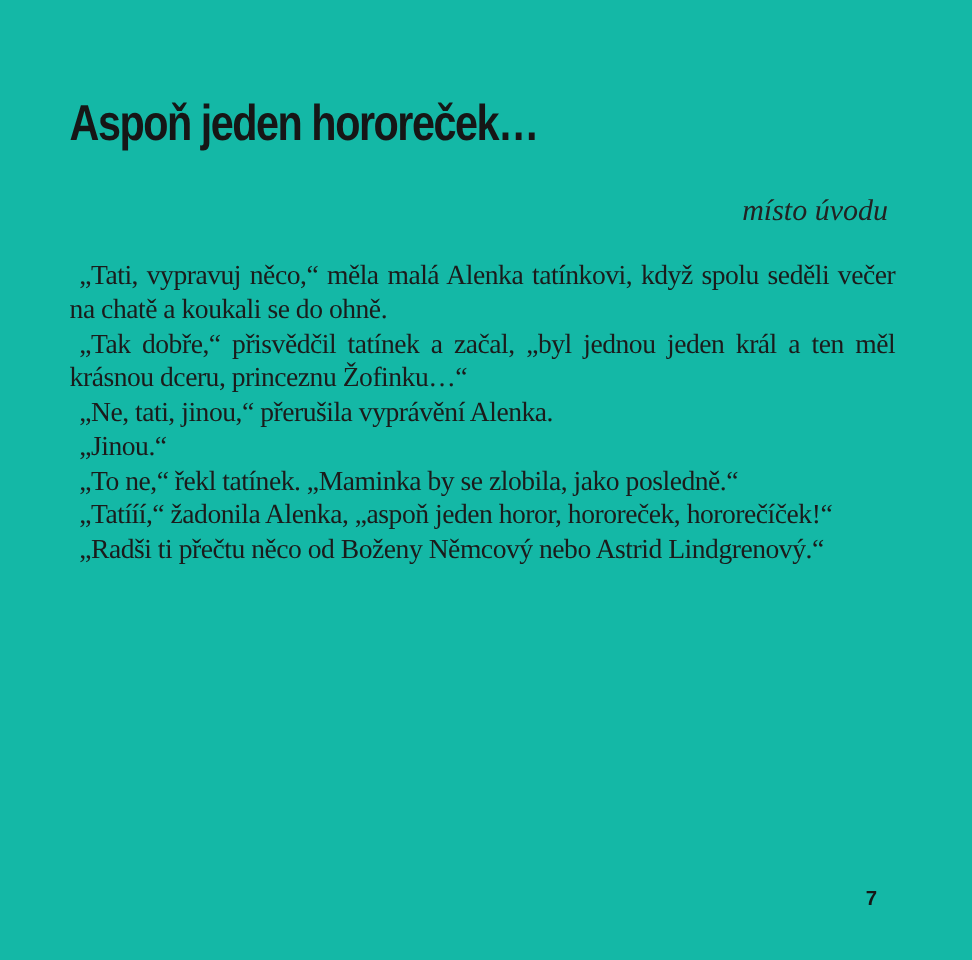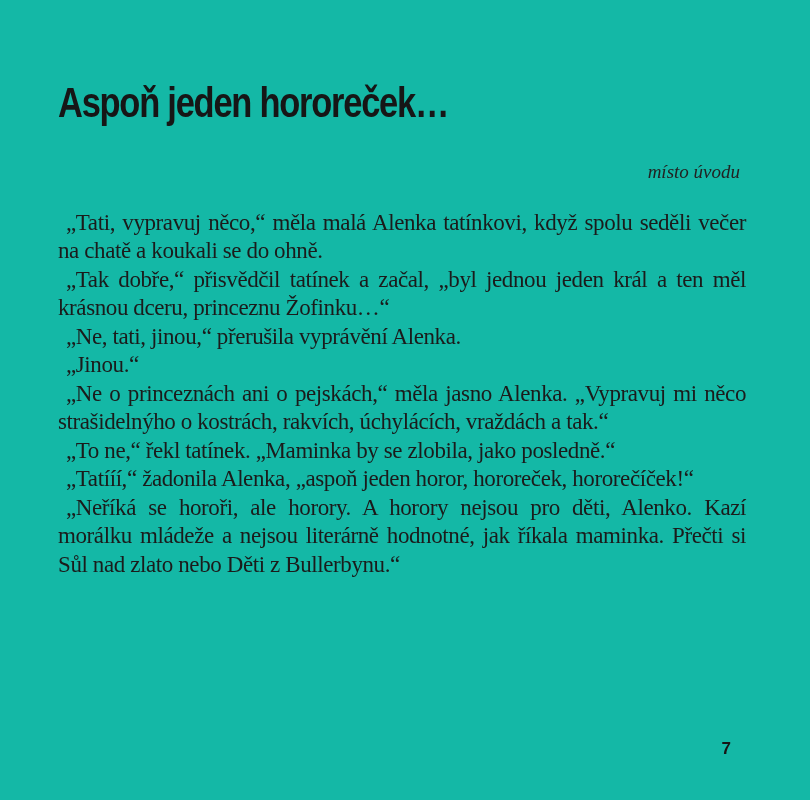--- a/index.html
+++ b/index.html
@@ -31,21 +31,21 @@
     letter-spacing: -1.5px;
     color: #161616;
     white-space: nowrap;
     transform: scaleX(0.82);
     transform-origin: left top;
   }
   .chapter-subtitle {
     margin: 38px 6px 0 0;
     text-align: right;
     font-style: italic;
-    font-size: 19px;
+    font-size: 25px;
     line-height: 1.1;
     color: #222222;
   }
   .body-text {
     margin-top: 26px;
     font-size: 23px;
     line-height: 28.5px;
     letter-spacing: -0.4px;
     text-align: justify;
     color: #1b1b1b;
@@ -77,25 +77,24 @@
         <p>„Tati, vypravuj něco,“ měla malá Alenka tatínkovi, když spolu seděli večer na chatě a koukali se do ohně.</p>
 
         <p>„Tak dobře,“ přisvědčil tatínek a začal, „byl jednou jeden král a ten měl krásnou dceru, princeznu Žofinku…“</p>
 
         <p>„Ne, tati, jinou,“ přerušila vyprávění Alenka.</p>
 
 
         <p>„Jinou.“</p>
 
 
-        <p>„Ne o princeznách ani o pejskách,“ měla jasno Alenka. „Vypravuj mi něco strašidelnýho o kostrách, rakvích, úchylácích, vraždách a tak.“</p>
 
         <p>„To ne,“ řekl tatínek. „Maminka by se zlobila, jako posledně.“</p>
 
         <p>„Tatííí,“ žadonila Alenka, „aspoň jeden horor, hororeček, hororečíček!“</p>
 
+        <p>„Radši ti přečtu něco od Boženy Němcový nebo Astrid Lindgrenový.“</p>
 
 
-        <p>„Neříká se horoři, ale horory. A horory nejsou pro děti, Alenko. Kazí morálku mládeže a nejsou literárně hodnotné, jak říkala maminka. Přečti si Sůl nad zlato nebo Děti z Bullerbynu.“</p>
       </div>
   </div>
   <div class="page-number">7</div>
 </div>
 
 </body></html>

